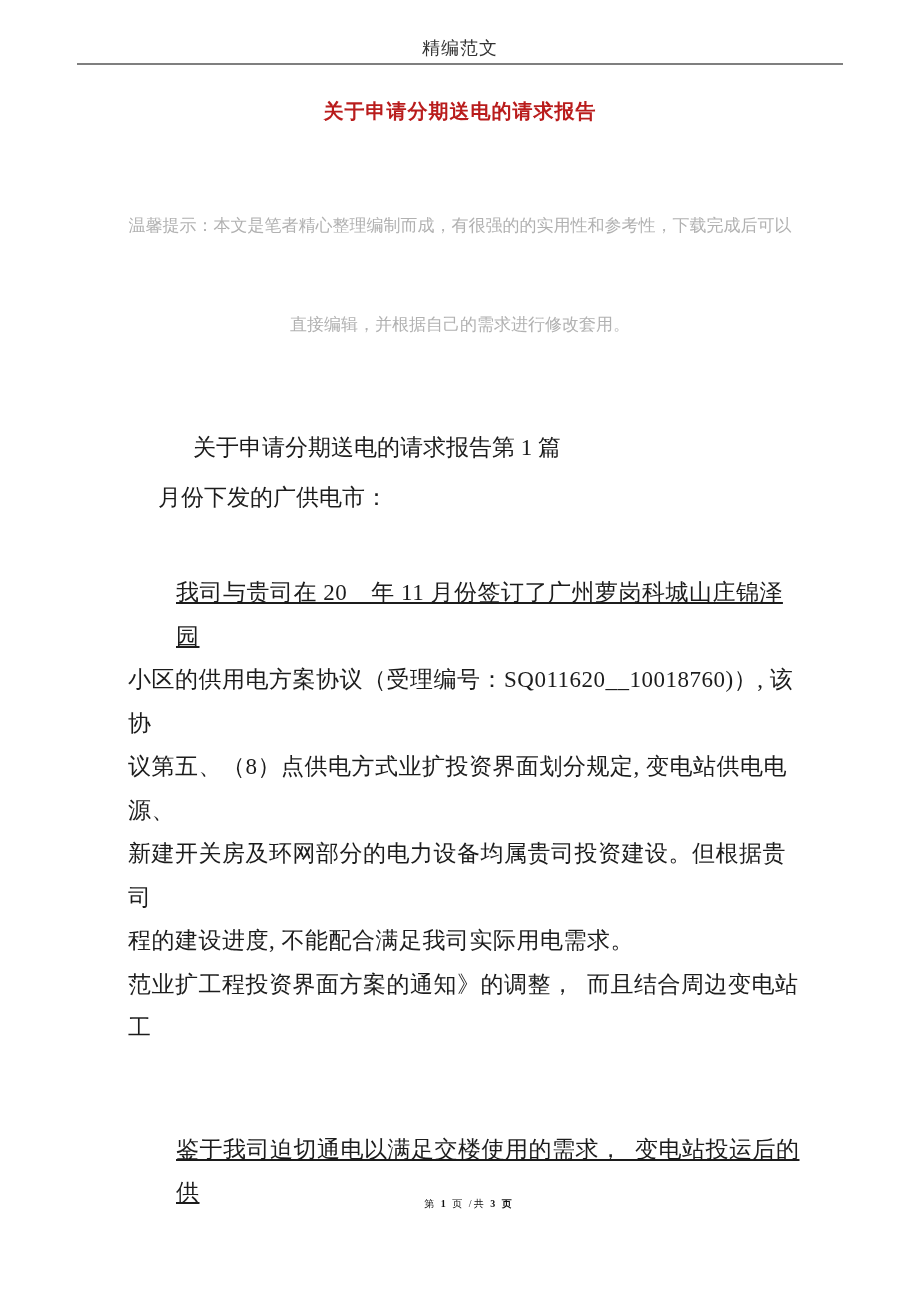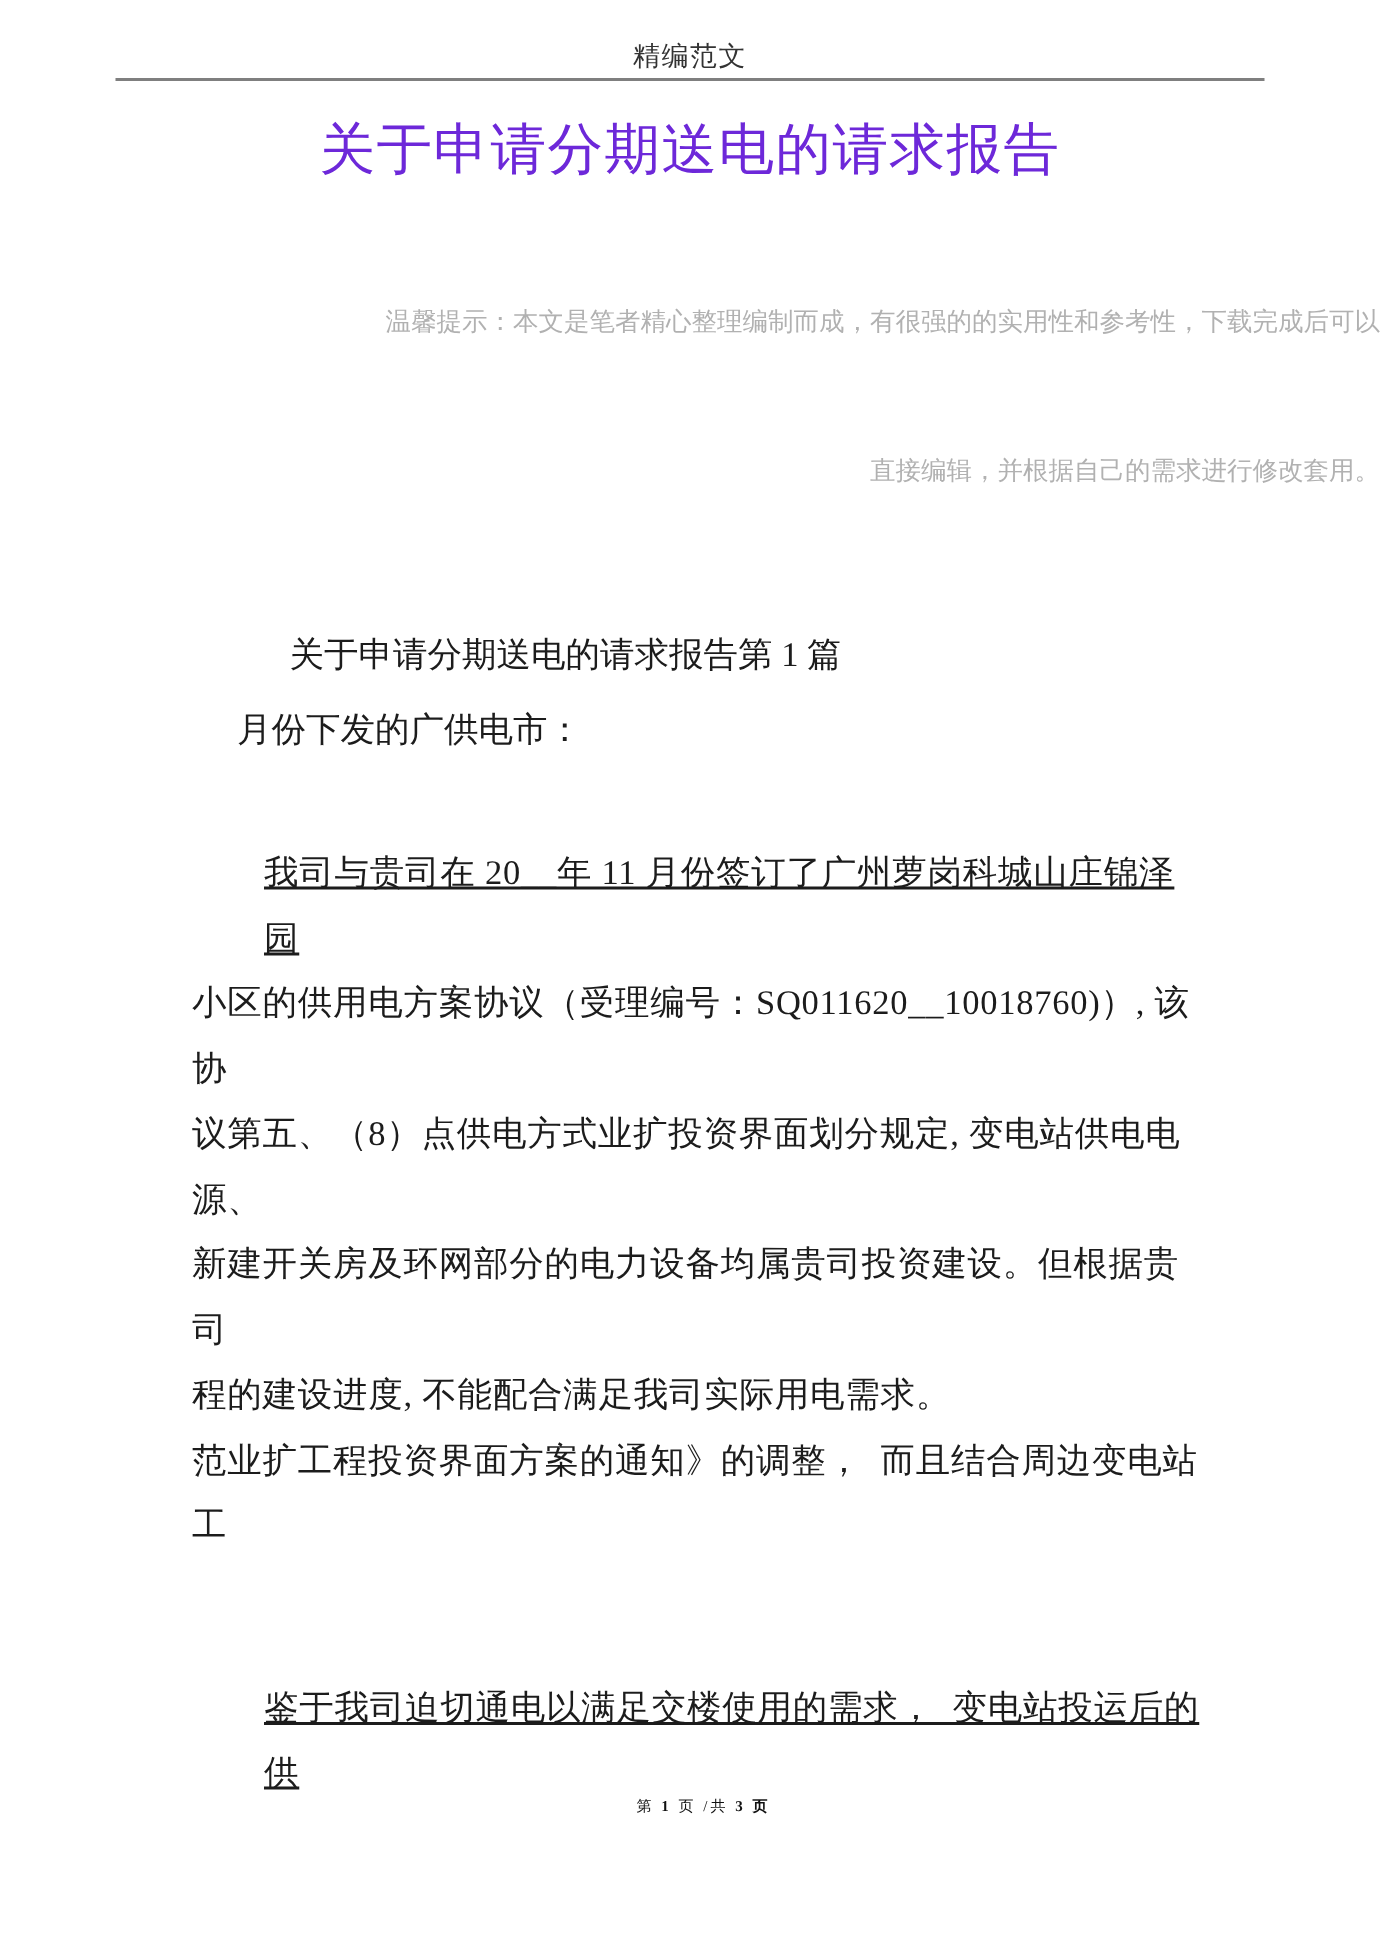--- a/index.html
+++ b/index.html
@@ -7,47 +7,47 @@
     position: relative;
     width: 920px;
     height: 1302px;
     margin: 0 auto;
     background: #ffffff;
     overflow: hidden;
     font-family: "Liberation Serif", serif;
     color: #1c1c1c;
   }
   .doc-header {
-    padding-top: 25px;
+    padding-top: 36px;
     text-align: center;
     font-size: 18px;
     letter-spacing: 1px;
     line-height: 24px;
     color: #333333;
   }
   .rule {
     width: 766px;
     margin: 3px auto 0 auto;
     border: 0;
     border-top: 2px solid #7f7f7f;
     height: 0;
   }
   .doc-title {
     margin-top: 26px;
     text-align: center;
     font-family: "Liberation Sans", sans-serif;
-    font-weight: normal;
-    font-size: 37px;
+    font-weight: bold;
+    font-size: 20px;
     line-height: 40px;
-    color: #6d28d9;
+    color: #b91c1c;
     letter-spacing: 1px;
   }
   .tip {
     margin-top: 12px;
-    text-align: right;
+    text-align: center;
     font-size: 17px;
     line-height: 33px;
     color: #b1b1b1;
     white-space: pre-wrap;
   }
   .content {
     padding-left: 128px;
     padding-right: 118px;
   }
   .section-heading {

